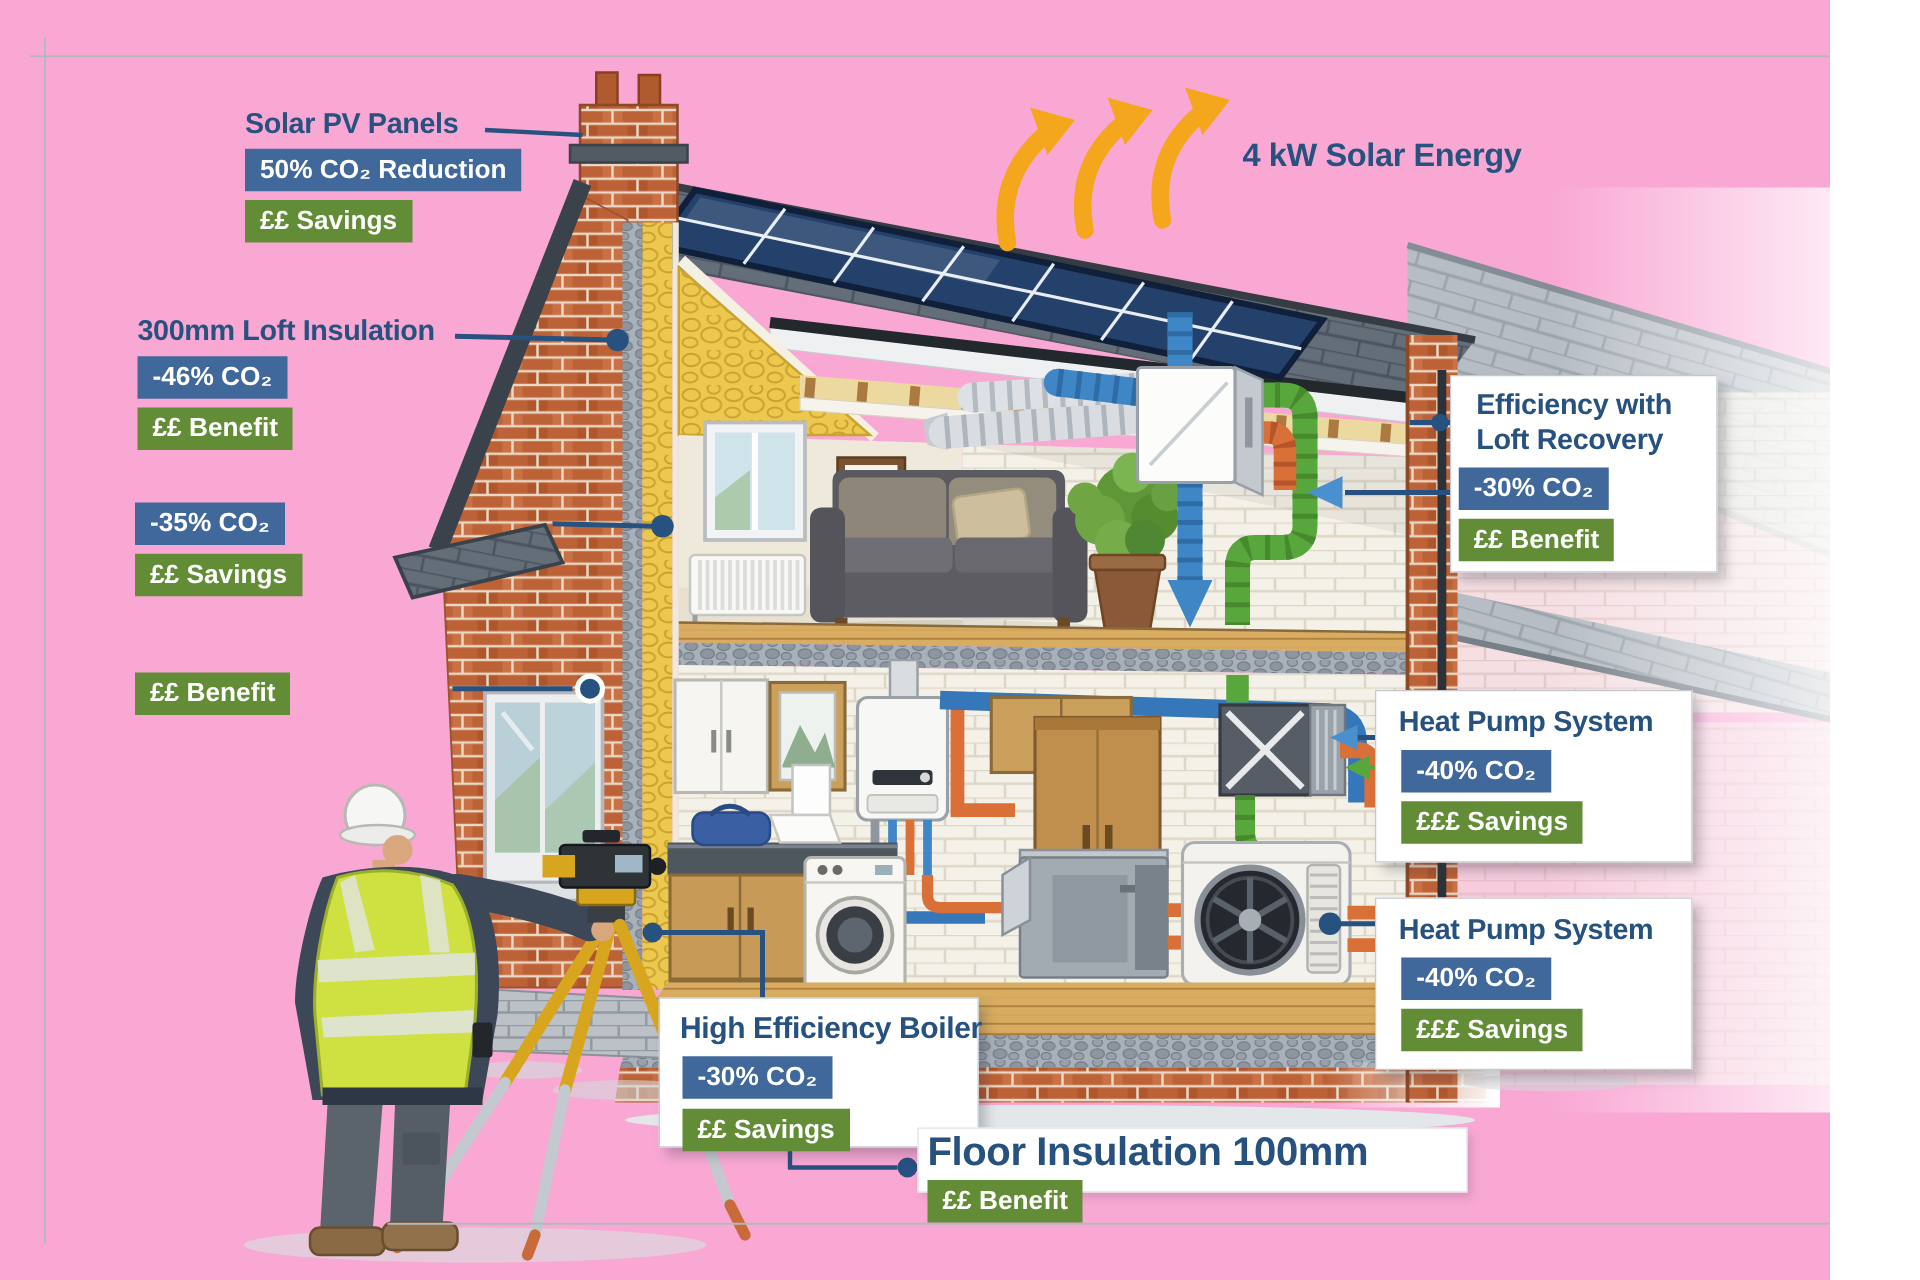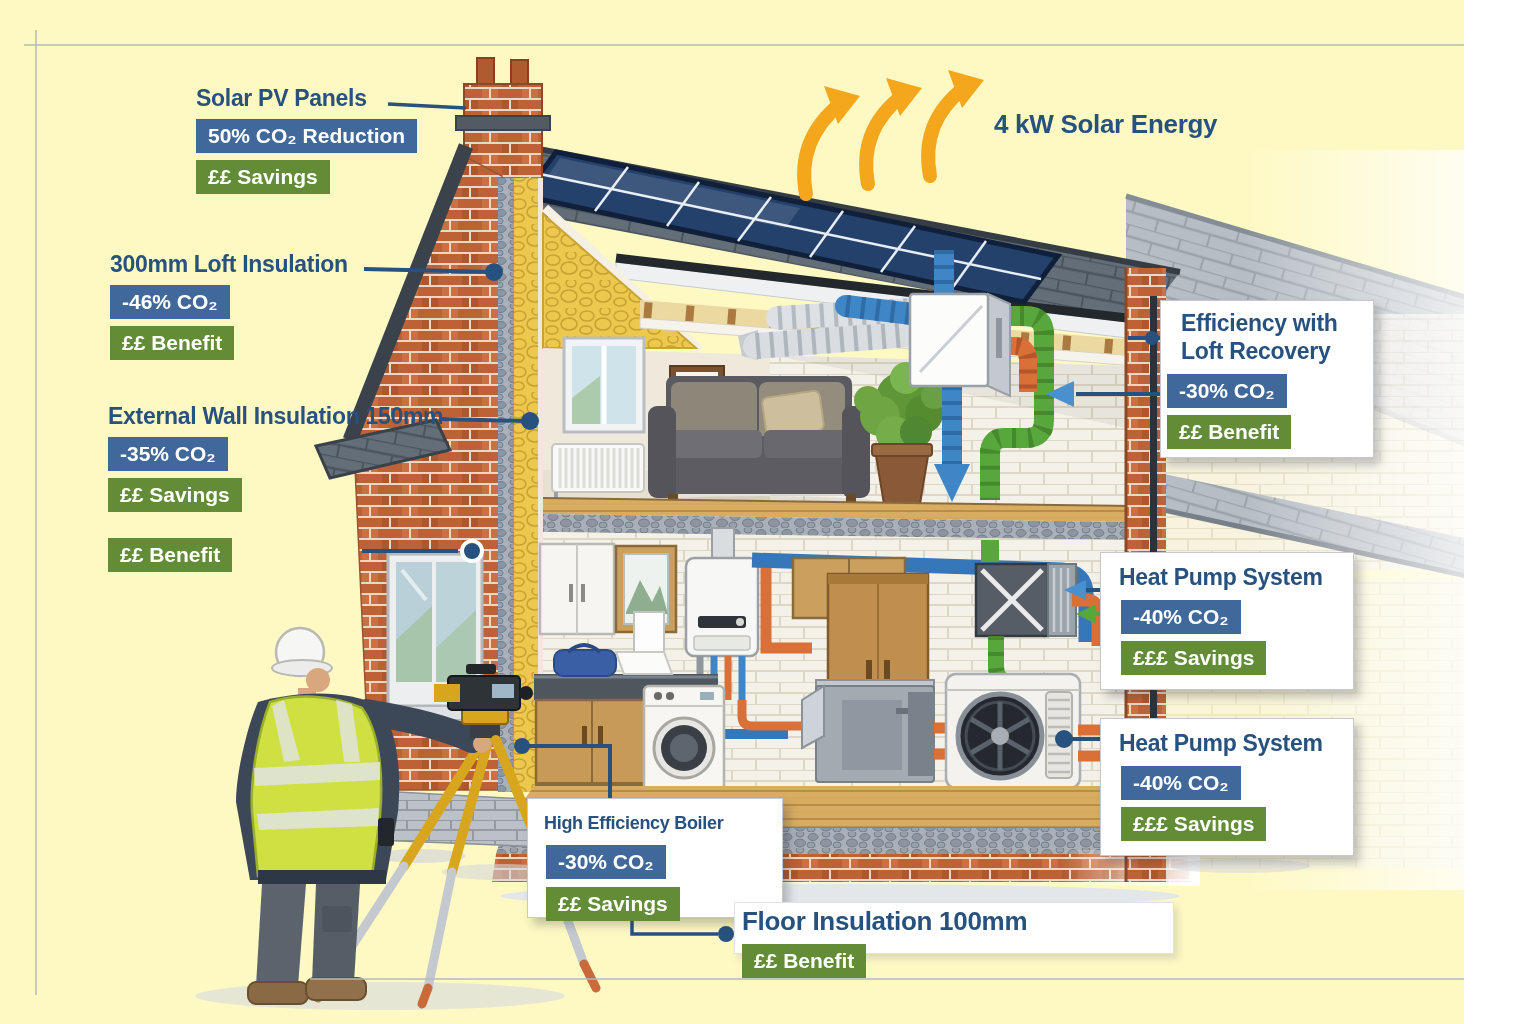--- a/index.html
+++ b/index.html
@@ -1,20 +1,20 @@
 <!DOCTYPE html>
 <html style="--ink: #27517f; --badge-blue: #40689a; --badge-green: #628c36; --connector: #27517f; --arrow-orange: #f4a61d; --duct-blue: #3f86c6; --duct-green: #58a73c; --duct-orange: #d97038;"><head>
 <meta charset="utf-8">
 <style>
   :root{
     --ink:#27517f; --badge-blue:#40689a; --badge-green:#628c36; --connector:#27517f;
   }
   html,body{margin:0;padding:0;background:#ffffff;}
   .canvas{
-    position:relative;width:1464px;height:1024px;background:#fef9c3;overflow:hidden;
+    position:relative;width:1464px;height:1024px;background:#f9a8d4;overflow:hidden;
     font-family:"Liberation Sans","DejaVu Sans",sans-serif;
   }
   .scene{position:absolute;left:0;top:0;width:1536px;height:1024px;z-index:1;}
   .anno{position:absolute;display:flex;flex-direction:column;align-items:flex-start;gap:7px;z-index:3;}
   .title{font-weight:700;font-size:23px;line-height:28px;color:var(--ink);white-space:nowrap;letter-spacing:-0.3px;}
   .badge{font-weight:700;font-size:21px;line-height:26px;color:#fff;padding:4px 12px;white-space:nowrap;}
   .blue{background:var(--badge-blue);}
   .green{background:var(--badge-green);}
   .card{
     position:absolute;background:#fff;border:1px solid #c5c9cf;z-index:2;
@@ -23,26 +23,26 @@
   }
   .card .title{margin:10px 0 0 18px;}
   .card .badge{margin:9px 0 0 20px;}
   .card .badge.green{margin-top:7px;}
   #a-vent{left:1160px;top:300px;width:212px;height:156px;}
   #a-vent .title{margin:8px 0 0 20px;}
   #a-vent .badge{margin-left:6px;}
   #a-hp1{left:1100px;top:552px;width:252px;height:136px;}
   #a-hp2{left:1100px;top:718px;width:252px;height:136px;}
   #a-boiler{left:527px;top:798px;width:254px;height:118px;}
-  #a-boiler .title{font-size:18px;margin:10px 0 0 16px;}
+  #a-boiler .title{font-size:24px;margin:10px 0 0 16px;}
   #a-boiler .badge{margin-left:18px;margin-top:8px;}
   #floor-strip{left:734px;top:902px;width:438px;height:50px;position:absolute;background:#fff;
     border:1px solid #dfe2e6;box-shadow:4px 5px 7px rgba(50,55,65,.15);z-index:2;}
   #a-floor{left:742px;top:904px;gap:6px;}
-  #a-floor .title{font-size:26px;line-height:34px;}
+  #a-floor .title{font-size:32px;line-height:34px;}
   #a-solar-energy{position:absolute;left:994px;top:110px;z-index:3;}
   #a-solar-energy .title{font-size:26px;}
 </style>
 </head>
 <body>
 
 <div class="canvas">
 
 <svg class="scene" viewBox="0 0 1536 1024">
   <defs>
@@ -493,21 +493,20 @@
   <div class="title">4 kW Solar Energy</div>
 </div>
 
 <div class="anno" style="left:110px;top:250px">
   <div class="title">300mm Loft Insulation</div>
   <div class="badge blue">-46% CO₂</div>
   <div class="badge green">££ Benefit</div>
 </div>
 
 <div class="anno" style="left:108px;top:402px">
-  <div class="title">External Wall Insulation 150mm</div>
   <div class="badge blue">-35% CO₂</div>
   <div class="badge green">££ Savings</div>
 </div>
 
 <div class="anno" style="left:108px;top:538px">
   <div class="badge green">££ Benefit</div>
 </div>
 
 <div id="a-vent" class="card">
   <div class="title">Efficiency with</div>

